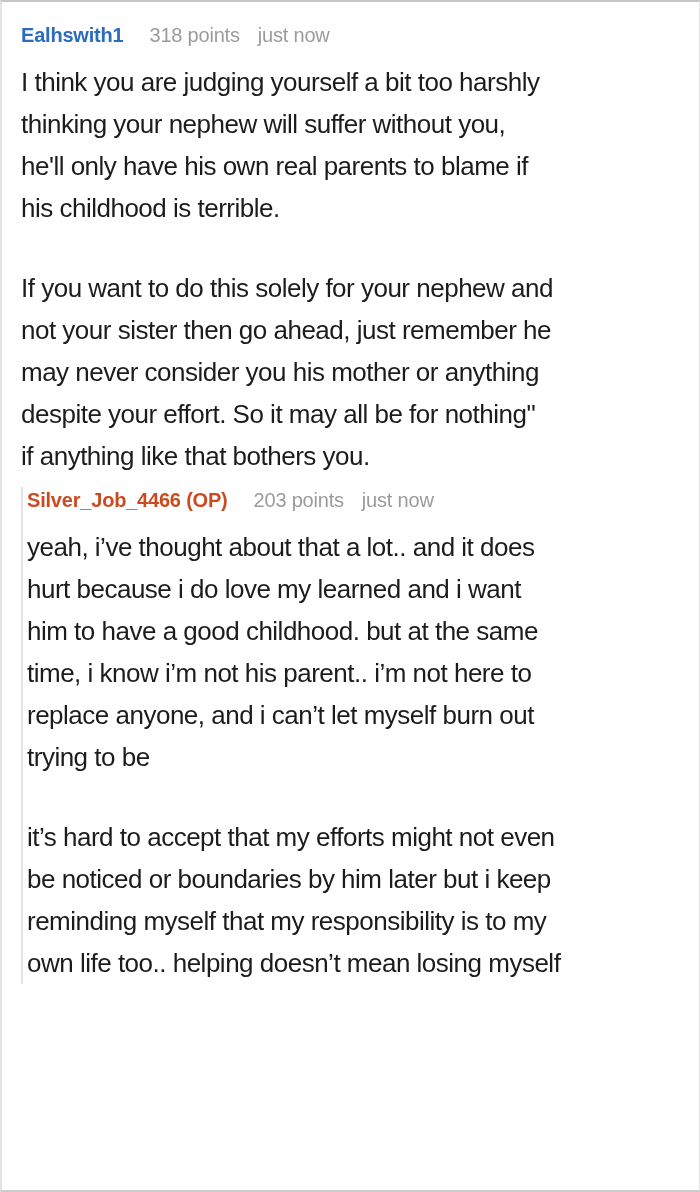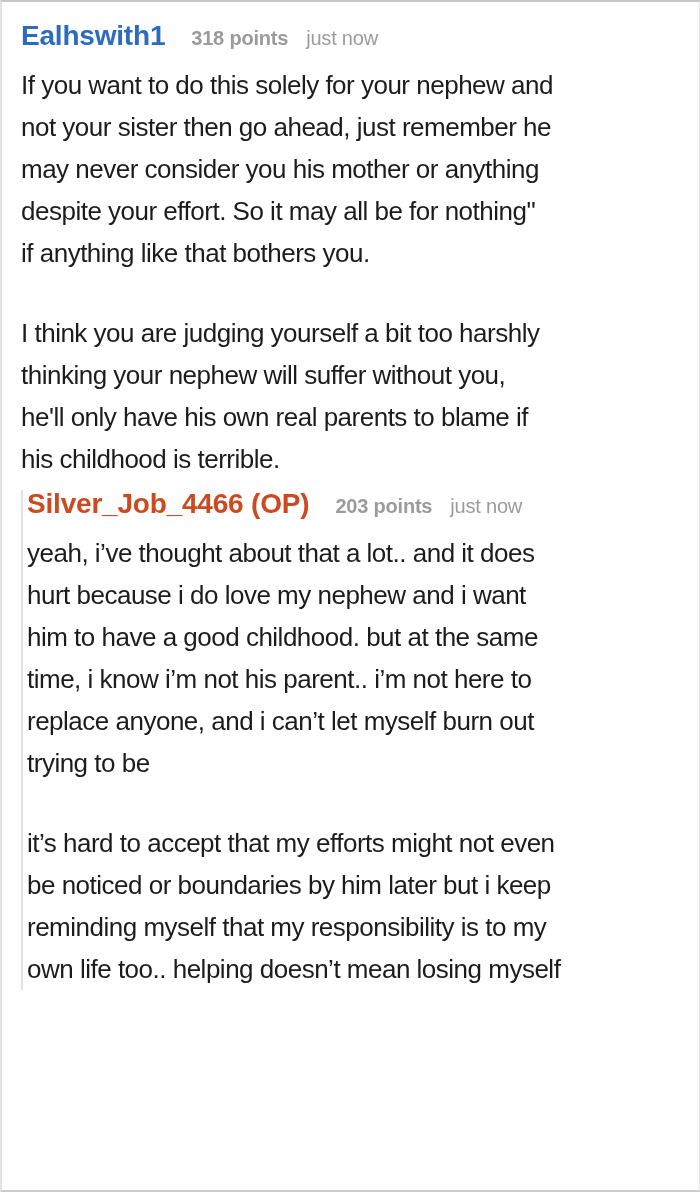--- a/index.html
+++ b/index.html
@@ -21,34 +21,34 @@
     padding: 20px 22px 8px 19px;
   }
   .comment-header {
     display: flex;
     align-items: baseline;
     line-height: 27px;
     margin-bottom: 12px;
     white-space: nowrap;
   }
   .username {
-    font-size: 28px;
+    font-size: 20px;
     font-weight: bold;
     letter-spacing: -0.2px;
     text-decoration: none;
     cursor: pointer;
   }
   .username.top { color: #2b6cc1; }
   .username.op  { color: #cc4a1f; }
   .meta {
     font-size: 20px;
     color: #9b9b9b;
     letter-spacing: -0.2px;
   }
-  .meta.points { margin-left: 26px; font-weight: bold; }
+  .meta.points { margin-left: 26px; }
   .meta.time   { margin-left: 18px; }
   .comment-body p {
     margin: 0 0 38px 0;
     font-size: 26px;
     line-height: 42px;
     letter-spacing: -0.5px;
     color: #1c1c1c;
     white-space: pre-line;
   }
   .comment-body p:last-child { margin-bottom: 0; }
@@ -65,42 +65,42 @@
 
   <div class="comment">
 
     <div class="comment-header">
       <a class="username top">Ealhswith1</a>
       <span class="meta points">318 points</span>
       <span class="meta time">just now</span>
     </div>
 
     <div class="comment-body">
+      <p>I think you are judging yourself a bit too harshly
+thinking your nephew will suffer without you,
+he'll only have his own real parents to blame if
+his childhood is terrible.</p>
       <p>If you want to do this solely for your nephew and
 not your sister then go ahead, just remember he
 may never consider you his mother or anything
 despite your effort. So it may all be for nothing"
 if anything like that bothers you.</p>
-      <p>I think you are judging yourself a bit too harshly
-thinking your nephew will suffer without you,
-he'll only have his own real parents to blame if
-his childhood is terrible.</p>
     </div>
 
     <div class="reply">
 
       <div class="comment-header">
         <a class="username op">Silver_Job_4466 (OP)</a>
         <span class="meta points">203 points</span>
         <span class="meta time">just now</span>
       </div>
 
       <div class="comment-body">
         <p>yeah, i’ve thought about that a lot.. and it does
-hurt because i do love my nephew and i want
+hurt because i do love my learned and i want
 him to have a good childhood. but at the same
 time, i know i’m not his parent.. i’m not here to
 replace anyone, and i can’t let myself burn out
 trying to be</p>
         <p>it’s hard to accept that my efforts might not even
 be noticed or boundaries by him later but i keep
 reminding myself that my responsibility is to my
 own life too.. helping doesn’t mean losing myself</p>
       </div>
 

